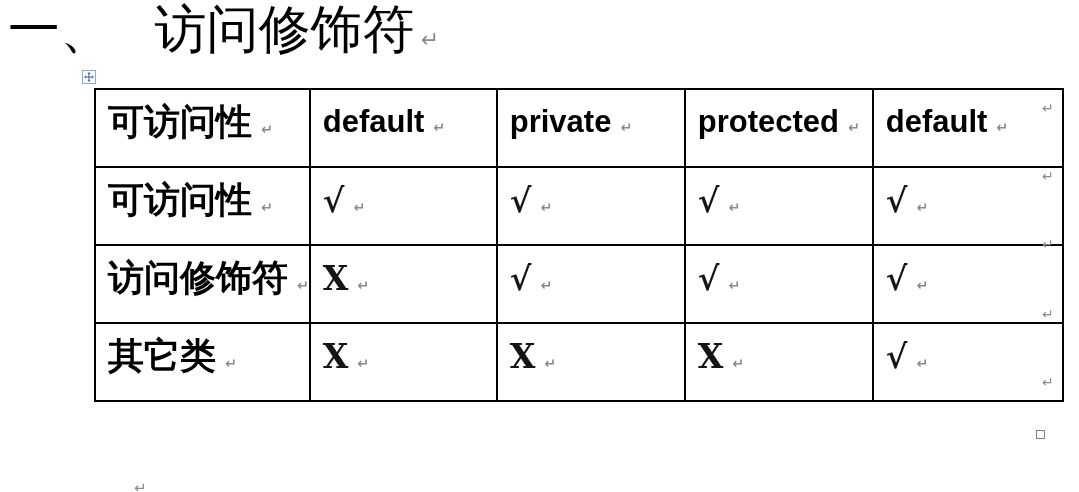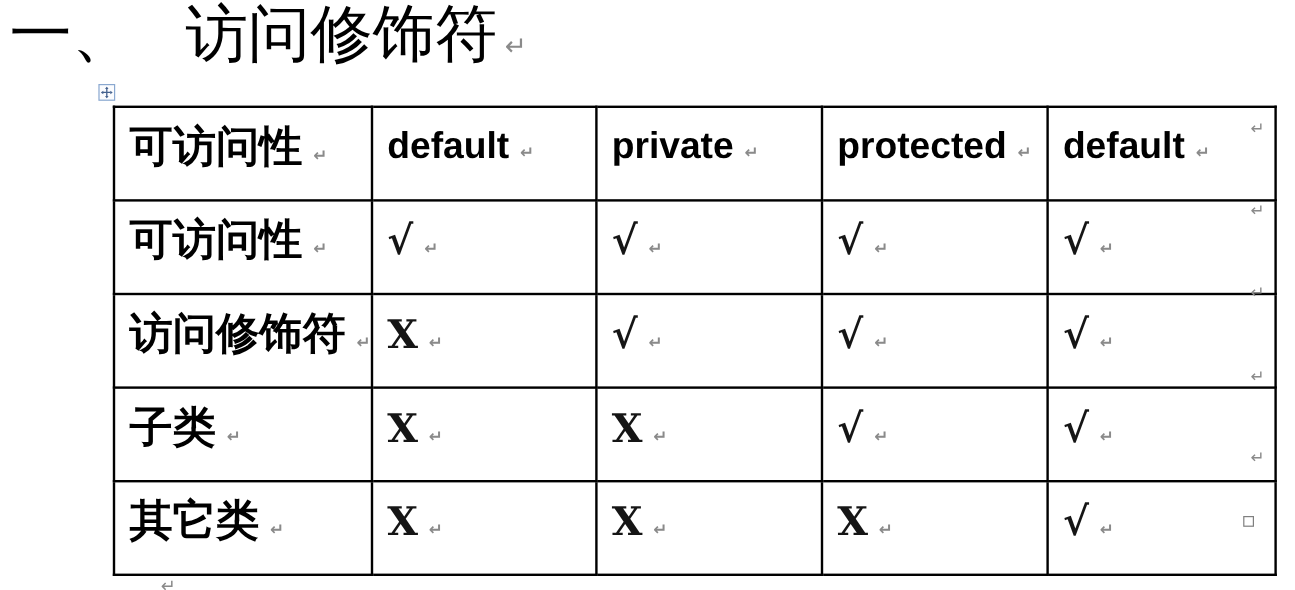--- a/index.html
+++ b/index.html
@@ -91,27 +91,20 @@
           <td class="val"><span>√</span><span class="cmark">↵</span></td>
         </tr>
         <tr>
           <td class="cn"><span>访问修饰符</span><span class="cmark">↵</span></td>
           <td class="val"><span>X</span><span class="cmark">↵</span></td>
           <td class="val"><span>√</span><span class="cmark">↵</span></td>
           <td class="val"><span>√</span><span class="cmark">↵</span></td>
           <td class="val"><span>√</span><span class="cmark">↵</span></td>
         </tr>
         <tr>
-          <td class="cn"><span>子类</span><span class="cmark">↵</span></td>
-          <td class="val"><span>X</span><span class="cmark">↵</span></td>
-          <td class="val"><span>X</span><span class="cmark">↵</span></td>
-          <td class="val"><span>√</span><span class="cmark">↵</span></td>
-          <td class="val"><span>√</span><span class="cmark">↵</span></td>
-        </tr>
-        <tr>
           <td class="cn"><span>其它类</span><span class="cmark">↵</span></td>
           <td class="val"><span>X</span><span class="cmark">↵</span></td>
           <td class="val"><span>X</span><span class="cmark">↵</span></td>
           <td class="val"><span>X</span><span class="cmark">↵</span></td>
           <td class="val"><span>√</span><span class="cmark">↵</span></td>
         </tr>
       </tbody>
     </table>
 
     <span class="row-mark rm0">↵</span>

